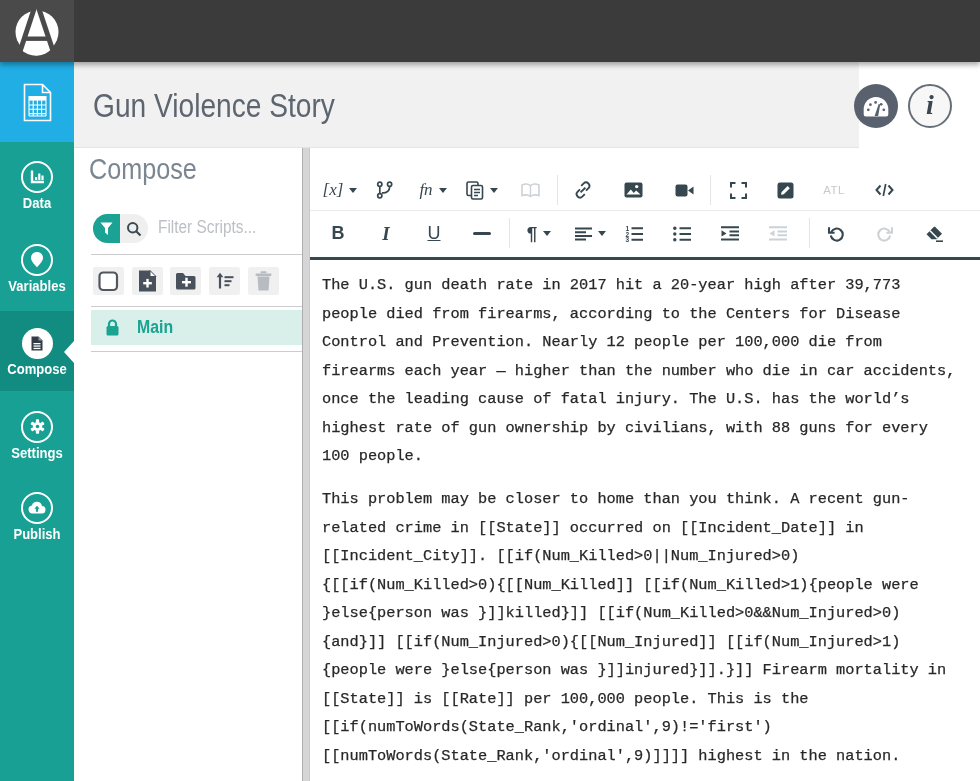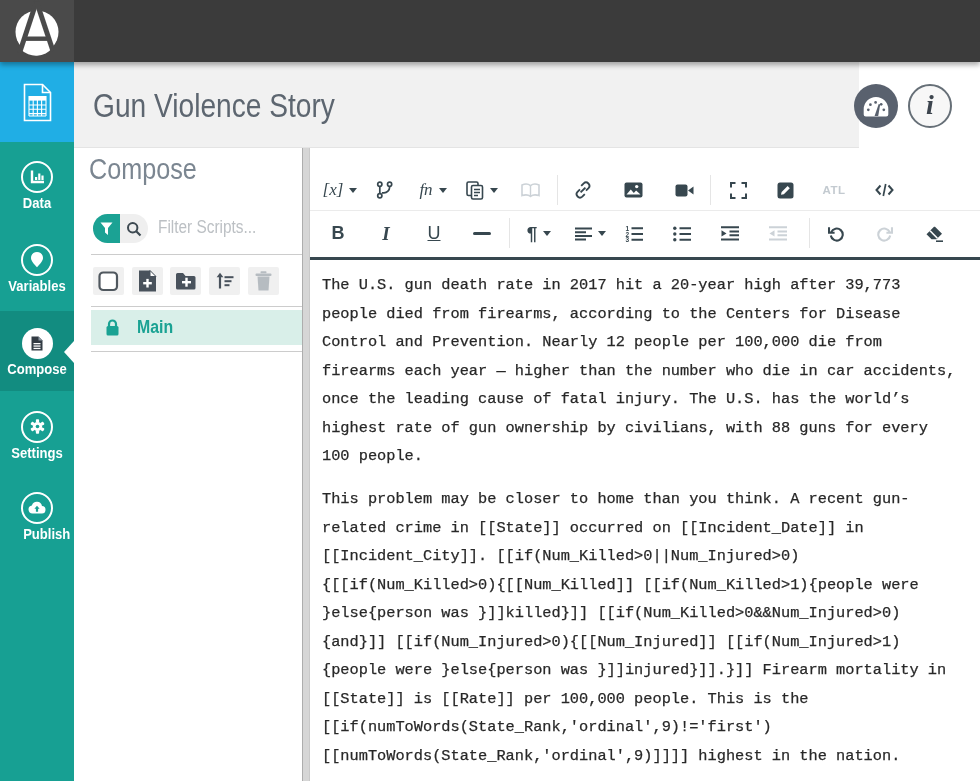--- a/index.html
+++ b/index.html
@@ -137,21 +137,21 @@
         <rect x="5.9" y="0.2" width="3.2" height="3.4" rx="0.8" transform="rotate(60 7.5 7.5)"></rect>
         <rect x="5.9" y="11.4" width="3.2" height="3.4" rx="0.8" transform="rotate(60 7.5 7.5)"></rect>
         <rect x="5.9" y="0.2" width="3.2" height="3.4" rx="0.8" transform="rotate(-60 7.5 7.5)"></rect>
         <rect x="5.9" y="11.4" width="3.2" height="3.4" rx="0.8" transform="rotate(-60 7.5 7.5)"></rect>
       </g>
       <circle cx="7.5" cy="7.5" r="1.8" fill="#17a093"></circle>
     </svg>
       </div>
       <div class="sblabel">Settings</div>
   </div>
-  <div class="abs sbitem" style="top:429.5px;text-align:right;">
+  <div class="abs sbitem" style="top:429.5px;">
     <div class="sbcircle">
         <svg width="18" height="13" viewBox="0 0 18 13">
       <path d="M4.5 12.5 a4 4 0 0 1 -0.6 -7.95 A5.2 5.2 0 0 1 14 5.1 a3.7 3.7 0 0 1 -0.4 7.4 Z" fill="#fff"></path>
       <path d="M9 4.8 l2.6 3 h-1.5 v3 h-2.2 v-3 h-1.5 z" fill="#17a093"></path>
     </svg>
       </div>
       <div class="sblabel">Publish</div>
   </div>
   <div class="abs" id="compose-arrow"></div>
 </div>
@@ -325,21 +325,21 @@
       </g>
       </svg>
     </div>
   <div class="tbtn r1" style="left:453px;">
       <svg width="17" height="17" viewBox="0 0 17 17">
       <rect x="0.5" y="0.5" width="16" height="16" rx="2.5" fill="#37474f"></rect>
       <path d="M4 12.8 l0.6 -2.8 6 -6 2.2 2.2 -6 6 -2.8 0.6 z" fill="#fff"></path>
       </svg>
     </div>
   <div class="tbtn r1" style="left:502px;">
-      <span style="font-size:11.5px;font-weight:bold;letter-spacing:0.5px;color:#c3cad0;">ATL</span>
+      <span style="font-size:11.5px;font-weight:normal;letter-spacing:0.5px;color:#c3cad0;">ATL</span>
     </div>
   <div class="tbtn r1" style="left:552px;">
       <svg width="19" height="14" viewBox="0 0 19 14">
       <g fill="none" stroke="#37474f" stroke-width="2">
       <path d="M5.5 2.5 L1.5 7 L5.5 11.5"></path>
           <path d="M13.5 2.5 L17.5 7 L13.5 11.5"></path>
       </g>
         <path d="M10.7 1 L8.3 13" stroke="#37474f" stroke-width="1.7"></path>
       </svg>
     </div>

